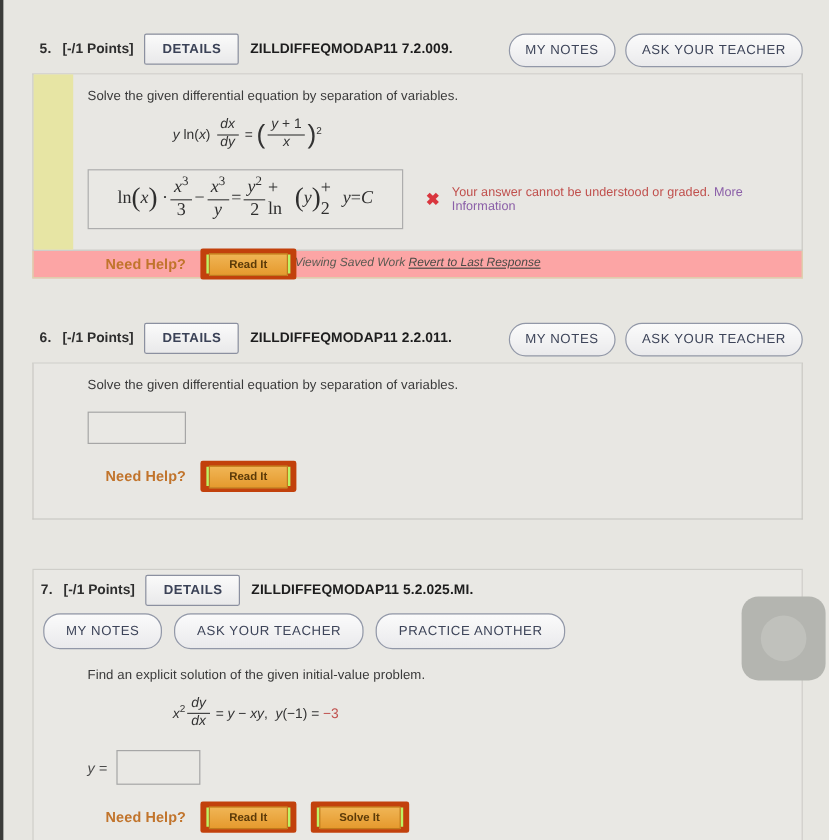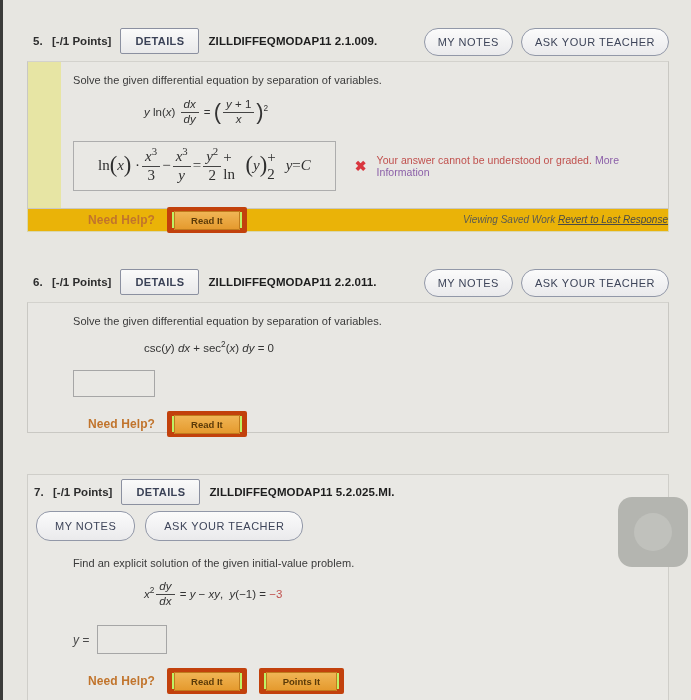--- a/index.html
+++ b/index.html
@@ -87,24 +87,24 @@
     position: relative;
   }
 
   .yellow-strip {
     position: absolute;
     left: 0; top: 0;
     width: 33px; height: 100%;
     background: #e7e5a4;
   }
   .yellow-foot {
-    background: #eab308;
+    background: #fca5a5;
     border: 1px solid #d8d7b0;
     border-top: none;
-    text-align: right;
+    text-align: center;
     padding: 5px 0 6px;
     font-size: 10px; font-style: italic; color: #5a5a52;
   }
   .yellow-foot a {
     color: #4a4a46; text-decoration: underline; font-style: italic;
   }
 
   .inner { padding: 12px 0 0 0; }
   .prompt {
     font-size: 11px; color: #3a3a3a;
@@ -194,21 +194,21 @@
 
 <div class="page-edge"></div>
 
 <div class="scroll-area">
 
   <div class="problem" style="top:24px; width:642px;">
     <div class="prob-head">
       <span class="prob-num">5.</span>
       <span class="prob-points">[-/1 Points]</span>
       <button class="btn-details">DETAILS</button>
-      <span class="prob-code">ZILLDIFFEQMODAP11 2.1.009.</span>
+      <span class="prob-code">ZILLDIFFEQMODAP11 7.2.009.</span>
     </div>
     <div class="head-right" style="right:0;">
       <button class="btn-plain">MY NOTES</button>
       <button class="btn-plain">ASK YOUR TEACHER</button>
     </div>
 
     <div class="panel" style="margin-top:3px; height:148px;">
       <div class="yellow-strip"></div>
       <div class="inner">
         <div class="prompt">Solve the given differential equation by separation of variables.</div>
@@ -271,23 +271,20 @@
     </div>
     <div class="head-right" style="right:0;">
       <button class="btn-plain">MY NOTES</button>
       <button class="btn-plain">ASK YOUR TEACHER</button>
     </div>
 
     <div class="panel" style="margin-top:3px; height:131px;">
       <div class="inner">
         <div class="prompt">Solve the given differential equation by separation of variables.</div>
 
-        <div class="math">
-          csc(<span class="it">y</span>) <span class="it">dx</span> + sec<sup class="exp">2</sup>(<span class="it">x</span>) <span class="it">dy</span> = 0
-        </div>
 
         <div class="ans-row" style="margin-top:16px;">
           <input class="input-empty" type="text" value="" style="">
         </div>
 
         <div class="need-help" style="margin-top:14px;">
           <span class="nh-label">Need Help?</span>
           <span class="help-btn">
             <span class="inner-btn">Read It</span>
           </span>
@@ -301,20 +298,21 @@
       <div class="prob-head">
         <span class="prob-num">7.</span>
         <span class="prob-points">[-/1 Points]</span>
         <button class="btn-details">DETAILS</button>
         <span class="prob-code">ZILLDIFFEQMODAP11 5.2.025.MI.</span>
       </div>
 
       <div style="display:flex; gap:10px; padding:2px 0 0 8px;">
         <button class="btn-plain" style="padding:8px 18px;">MY NOTES</button>
         <button class="btn-plain" style="padding:8px 18px;">ASK YOUR TEACHER</button>
+        <button class="btn-plain" style="padding:8px 18px;">PRACTICE ANOTHER</button>
       </div>
 
       <div class="inner" style="padding-top:16px;">
         <div class="prompt">Find an explicit solution of the given initial-value problem.</div>
 
         <div class="math" style="margin-top:12px;">
           <span class="it">x</span><sup class="exp">2</sup><span class="frac"><span class="num it">dy</span><span class="it">dx</span></span>
           = <span class="it">y</span> − <span class="it">xy</span>,&nbsp;
           <span class="it">y</span>(−1) =
           <span style="color:#c0504d;">−3</span>
@@ -324,21 +322,21 @@
           <span class="ylabel">y =</span>
           <input class="input-empty w2" type="text" value="" style="">
         </div>
 
         <div class="need-help" style="margin-top:14px;">
           <span class="nh-label">Need Help?</span>
           <span class="help-btn">
             <span class="inner-btn">Read It</span>
           </span>
           <span class="help-btn">
-            <span class="inner-btn">Points It</span>
+            <span class="inner-btn">Solve It</span>
           </span>
         </div>
       </div>
     </div>
   </div>
 
   <div class="float-widget">
     <div class="circ"></div>
   </div>
 

